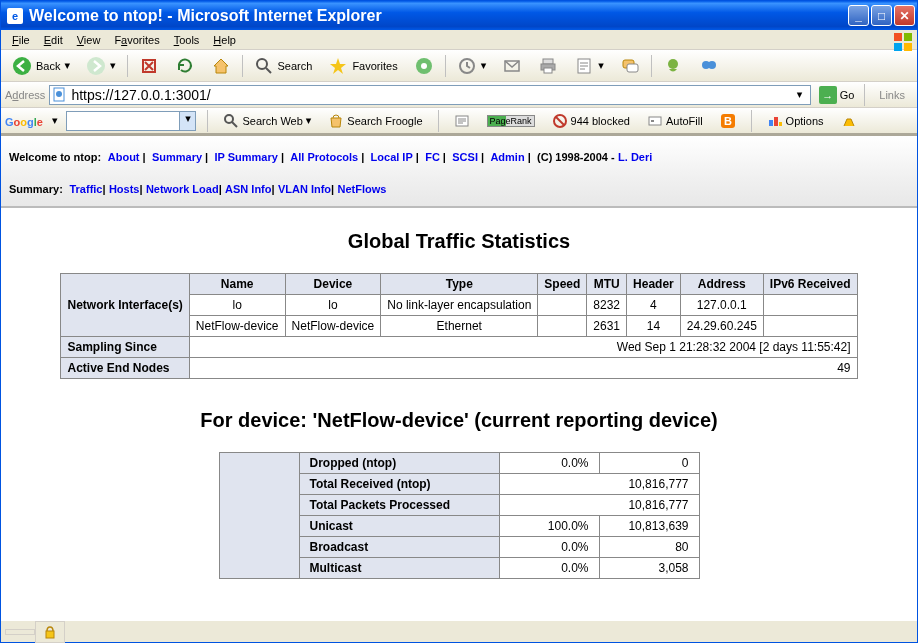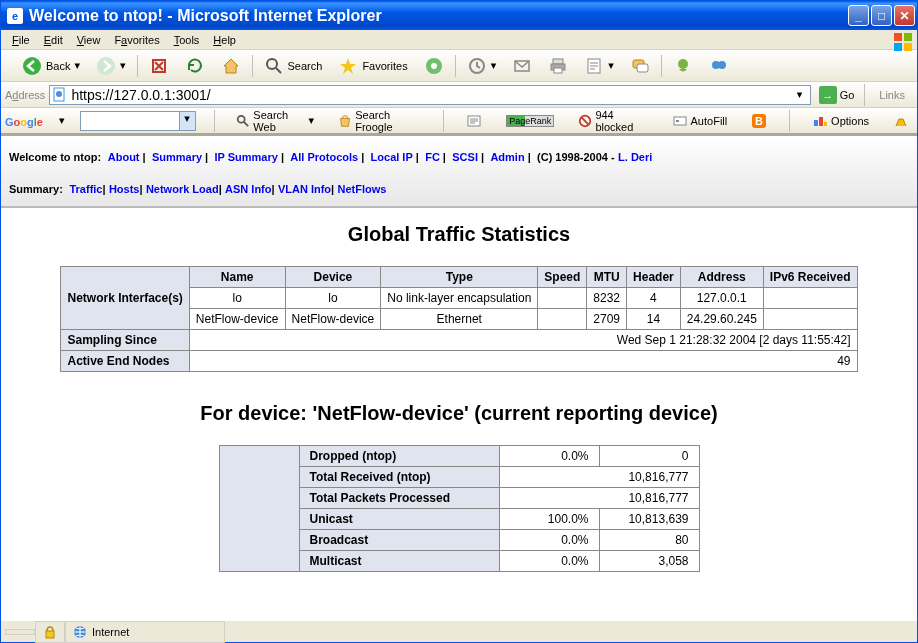--- a/index.html
+++ b/index.html
@@ -9,48 +9,48 @@
 .titlebar .icon{width:16px;height:16px;margin:0 4px;background:#fff;border-radius:2px;display:flex;align-items:center;justify-content:center;color:#0058e6;font-weight:bold;font-size:11px}
 .titlebar .title{flex:1;font-weight:bold;font-size:16px;padding-left:2px}
 .winbtns{display:flex;gap:2px}
 .winbtn{width:21px;height:21px;border:1px solid #fff;border-radius:3px;display:flex;align-items:center;justify-content:center;font-family:Arial;font-weight:bold;color:#fff;font-size:12px}
 .winbtn.min,.winbtn.max{background:linear-gradient(to bottom,#7ba4e4,#2f63c2)}
 .winbtn.close{background:linear-gradient(to bottom,#e67366,#c0392b)}
 .menubar{height:20px;background:#ece9d8;display:flex;align-items:center;padding:0 4px;border-bottom:1px solid #d4d0c8;position:relative}
 .menubar .mi{padding:2px 7px;cursor:default}
 .menubar .mi u{text-decoration:underline}
 .menubar .winlogo{position:absolute;right:4px;top:2px;width:20px;height:20px}
-.toolbar{height:32px;background:linear-gradient(to bottom,#fff,#ece9d8);display:flex;align-items:center;padding:2px 14px;gap:2px;border-bottom:1px solid #d4d0c8}
+.toolbar{height:32px;background:linear-gradient(to bottom,#fff,#ece9d8);display:flex;align-items:center;padding:2px 4px;gap:2px;border-bottom:1px solid #d4d0c8}
 .tbtn{display:flex;align-items:center;gap:4px;padding:3px 6px;border:1px solid transparent;border-radius:3px;cursor:default}
 .tico{width:20px;height:20px;display:flex;align-items:center;justify-content:center;font-size:14px}
 .sep{width:1px;height:22px;background:#c0c0c0;margin:0 2px}
 .addrbar{height:26px;background:linear-gradient(to bottom,#fff,#ece9d8);display:flex;align-items:center;padding:0 4px;gap:4px;border-bottom:1px solid #d4d0c8}
 .addrbar .lbl{color:#888}
 .urlbox{flex:1;height:20px;border:1px solid #7f9db9;background:#fff;display:flex;align-items:center;padding:0 2px}
 .urlbox .pageicon{width:16px;height:16px;margin-right:3px}
 .urlbox input{flex:1;border:none;outline:none;font-size:14px}
 .urlbox .dd{width:16px;text-align:center;color:#000}
 .gobtn{display:flex;align-items:center;gap:3px;padding:2px 4px}
 .goicon{width:18px;height:18px;background:#4caf50;border-radius:2px;color:#fff;display:flex;align-items:center;justify-content:center;font-weight:bold}
 .links{color:#888;padding:0 8px}
-.gtoolbar{height:26px;background:linear-gradient(to bottom,#fff,#ece9d8);display:flex;align-items:center;padding:0 4px;gap:16px;border-bottom:1px solid #aca899}
+.gtoolbar{height:26px;background:linear-gradient(to bottom,#fff,#ece9d8);display:flex;align-items:center;padding:0 4px;gap:9px;border-bottom:1px solid #aca899}
 .glogo{font-weight:bold;font-size:14px}
 .glogo .b{color:#4285f4}.glogo .r{color:#ea4335}.glogo .y{color:#fbbc05}.glogo .g{color:#34a853}
 .gsearch{width:130px;height:20px;border:1px solid #7f9db9;background:#fff}
 .gsearch .dd{float:right;width:16px;height:18px;background:#d4e4f7;text-align:center;border-left:1px solid #7f9db9}
 .gbtn{display:flex;align-items:center;gap:3px;padding:2px 4px}
 .content-area{flex:1;display:flex;border-top:2px solid #aca899;overflow:hidden}
 .page{flex:1;background:#fff;overflow-y:scroll;overflow-x:hidden}
 .navrow{padding:14px 8px;font-size:12px;font-weight:bold;color:#000;background:linear-gradient(to bottom,#fff,#f0f0f0)}
 .navrow a{color:#0000ee;text-decoration:none;font-weight:bold}
 .navrow .plain{color:#000}
 .navrow .sep2{color:#000;padding:0 3px}
 .navrow2{padding:4px 8px 10px;font-size:12px;font-weight:bold;border-bottom:2px solid #bbb;background:linear-gradient(to bottom,#f0f0f0,#e8e8e8)}
 .navrow2 a{color:#0000ee;text-decoration:none;font-weight:bold}
-h2.pgtitle{text-align:center;font-size:20px;font-weight:bold;margin:15px 0 20px;font-family:Arial}
+h2.pgtitle{text-align:center;font-size:20px;font-weight:bold;margin:22px 0 20px;font-family:Arial}
 table.data{border-collapse:collapse;margin:0 auto 30px}
 table.data th,table.data td{border:1px solid #888;padding:3px 6px;font-size:12px;text-align:center}
 table.data th{background:#e0e4ef;font-weight:bold}
 table.data .rowlabel{background:#e0e4ef;font-weight:bold;text-align:left}
 table.data .ra{text-align:right}
 table.data2{border-collapse:collapse;margin:8px auto}
 table.data2 th,table.data2 td{border:1px solid #888;padding:3px 10px;font-size:12px}
 table.data2 .rowlabel{background:#e0e4ef;font-weight:bold;text-align:left;width:200px}
 table.data2 .ra{text-align:right;width:100px}
 table.data2 .bigcell{background:#e0e4ef;width:80px}
@@ -355,21 +355,21 @@
           <td>8232</td>
           <td>4</td>
           <td>127.0.0.1</td>
           <td></td>
         </tr>
         <tr>
           <td>NetFlow-device</td>
           <td>NetFlow-device</td>
           <td>Ethernet</td>
           <td></td>
-          <td>2709</td>
+          <td>2631</td>
           <td>14</td>
           <td>24.29.60.245</td>
           <td></td>
         </tr>
         <tr>
           <th class="rowlabel">Sampling Since</th>
           <td colspan="8" class="ra">Wed Sep 1 21:28:32 2004 [2 days 11:55:42]</td>
         </tr>
         <tr>
           <th class="rowlabel">Active End Nodes</th>
@@ -417,21 +417,14 @@
   </div>
 
   <div class="statusbar">
     <div class="panel" style="width:30px"></div>
     <div class="panel">
       <svg class="ico" viewBox="0 0 16 16">
           <rect x="4" y="7" width="8" height="7" fill="#f5c518" stroke="#b8860b"></rect>
           <path d="M5 7 Q5 3 8 3 Q11 3 11 7" fill="none" stroke="#b8860b" stroke-width="1.5"></path>
         </svg>
     </div>
-    <div class="panel" style="width:160px">
-      <svg class="ico" viewBox="0 0 16 16">
-          <circle cx="8" cy="8" r="6" fill="#4a90d9"></circle>
-          <path d="M2 8 h12 M8 2 v12 M4 4 Q8 6 12 4 M4 12 Q8 10 12 12" stroke="#fff" fill="none"></path>
-        </svg>
-      <span>Internet</span>
-    </div>
   </div>
 </div>
 
 </body></html>

